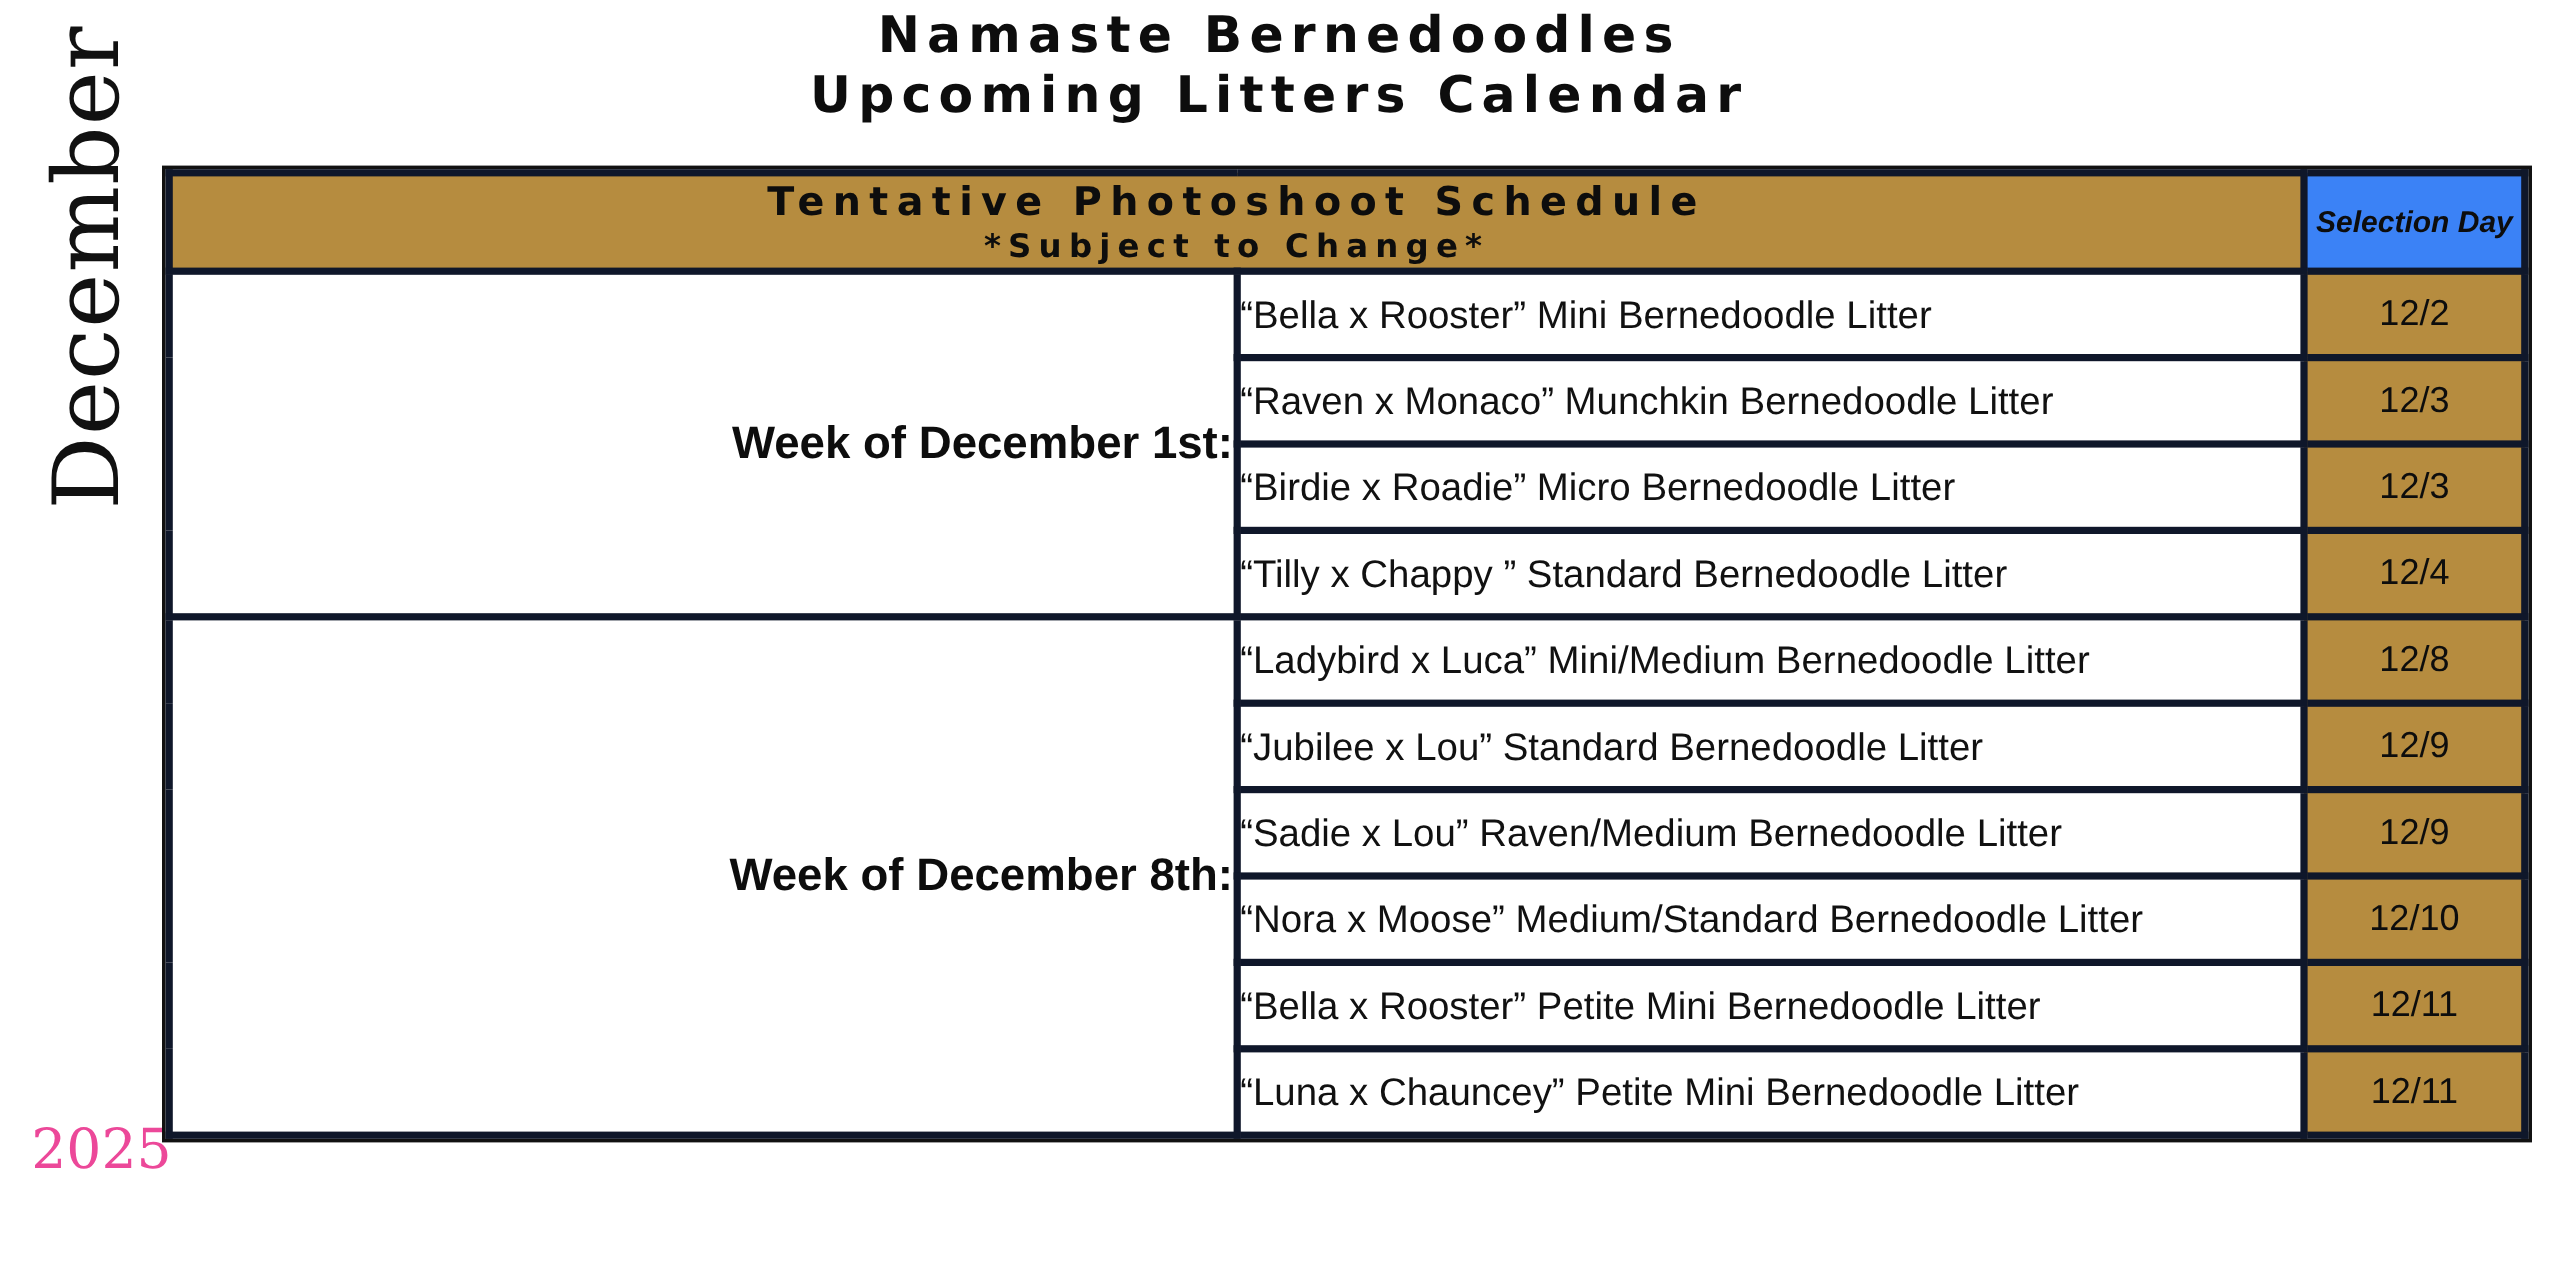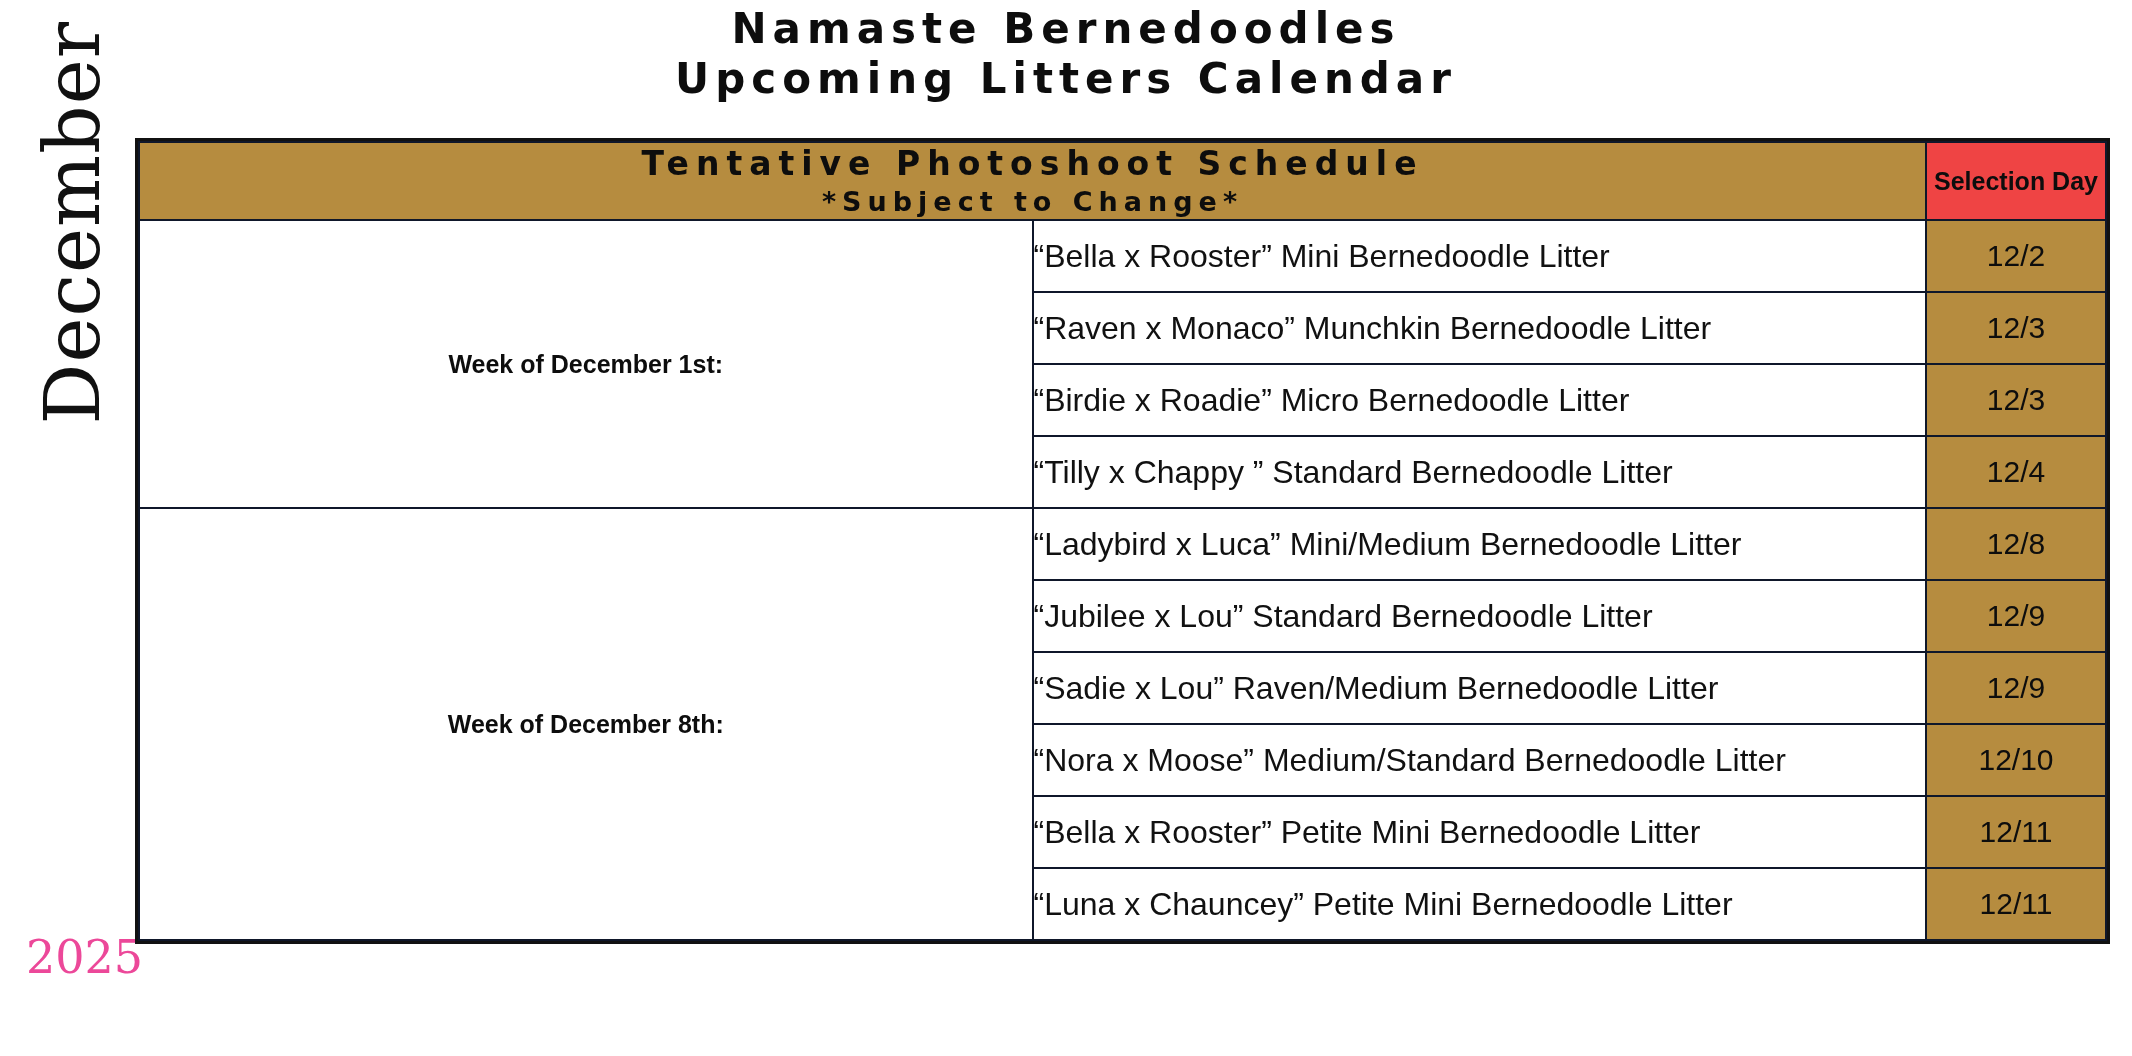--- a/index.html
+++ b/index.html
@@ -42,21 +42,21 @@
     width: 1975px;
     border: 3px solid #111111;
     box-sizing: border-box;
   }
   table.calendar {
     border-collapse: collapse;
     width: 100%;
     table-layout: fixed;
   }
   table.calendar td, table.calendar th {
-    border: 2px solid #0f172a;
+    border: 6px solid #0f172a;
     padding: 0;
     vertical-align: middle;
   }
 
   
   .hdr-main {
     background: #b68c3f;
     text-align: center;
     padding: 14px 8px 18px 8px;
   }
@@ -70,36 +70,37 @@
   }
   .hdr-main .l2 {
     font-family: "DejaVu Sans", sans-serif;
     font-weight: bold;
     font-size: 27px;
     letter-spacing: 6px;
     color: #0d0d0d;
     line-height: 1.3;
   }
   .hdr-sel {
-    background: #ef4444;
+    background: #3b82f6;
     text-align: center;
     font-weight: bold;
     font-size: 25px;
     line-height: 1.3;
     color: #0d0d0d;
     width: 178px;
     padding: 6px 4px;
+    font-style: italic;
   }
 
   
   .week-cell {
     width: 610px;
-    text-align: center;
-    font-weight: bold;
-    font-size: 25px;
+    text-align: right;
+    font-weight: bold;
+    font-size: 38px;
     color: #0d0d0d;
     background: #ffffff;
     padding: 0 10px;
   }
 
   
   .litter-cell {
     background: #ffffff;
     font-size: 32px;
     color: #111111;

